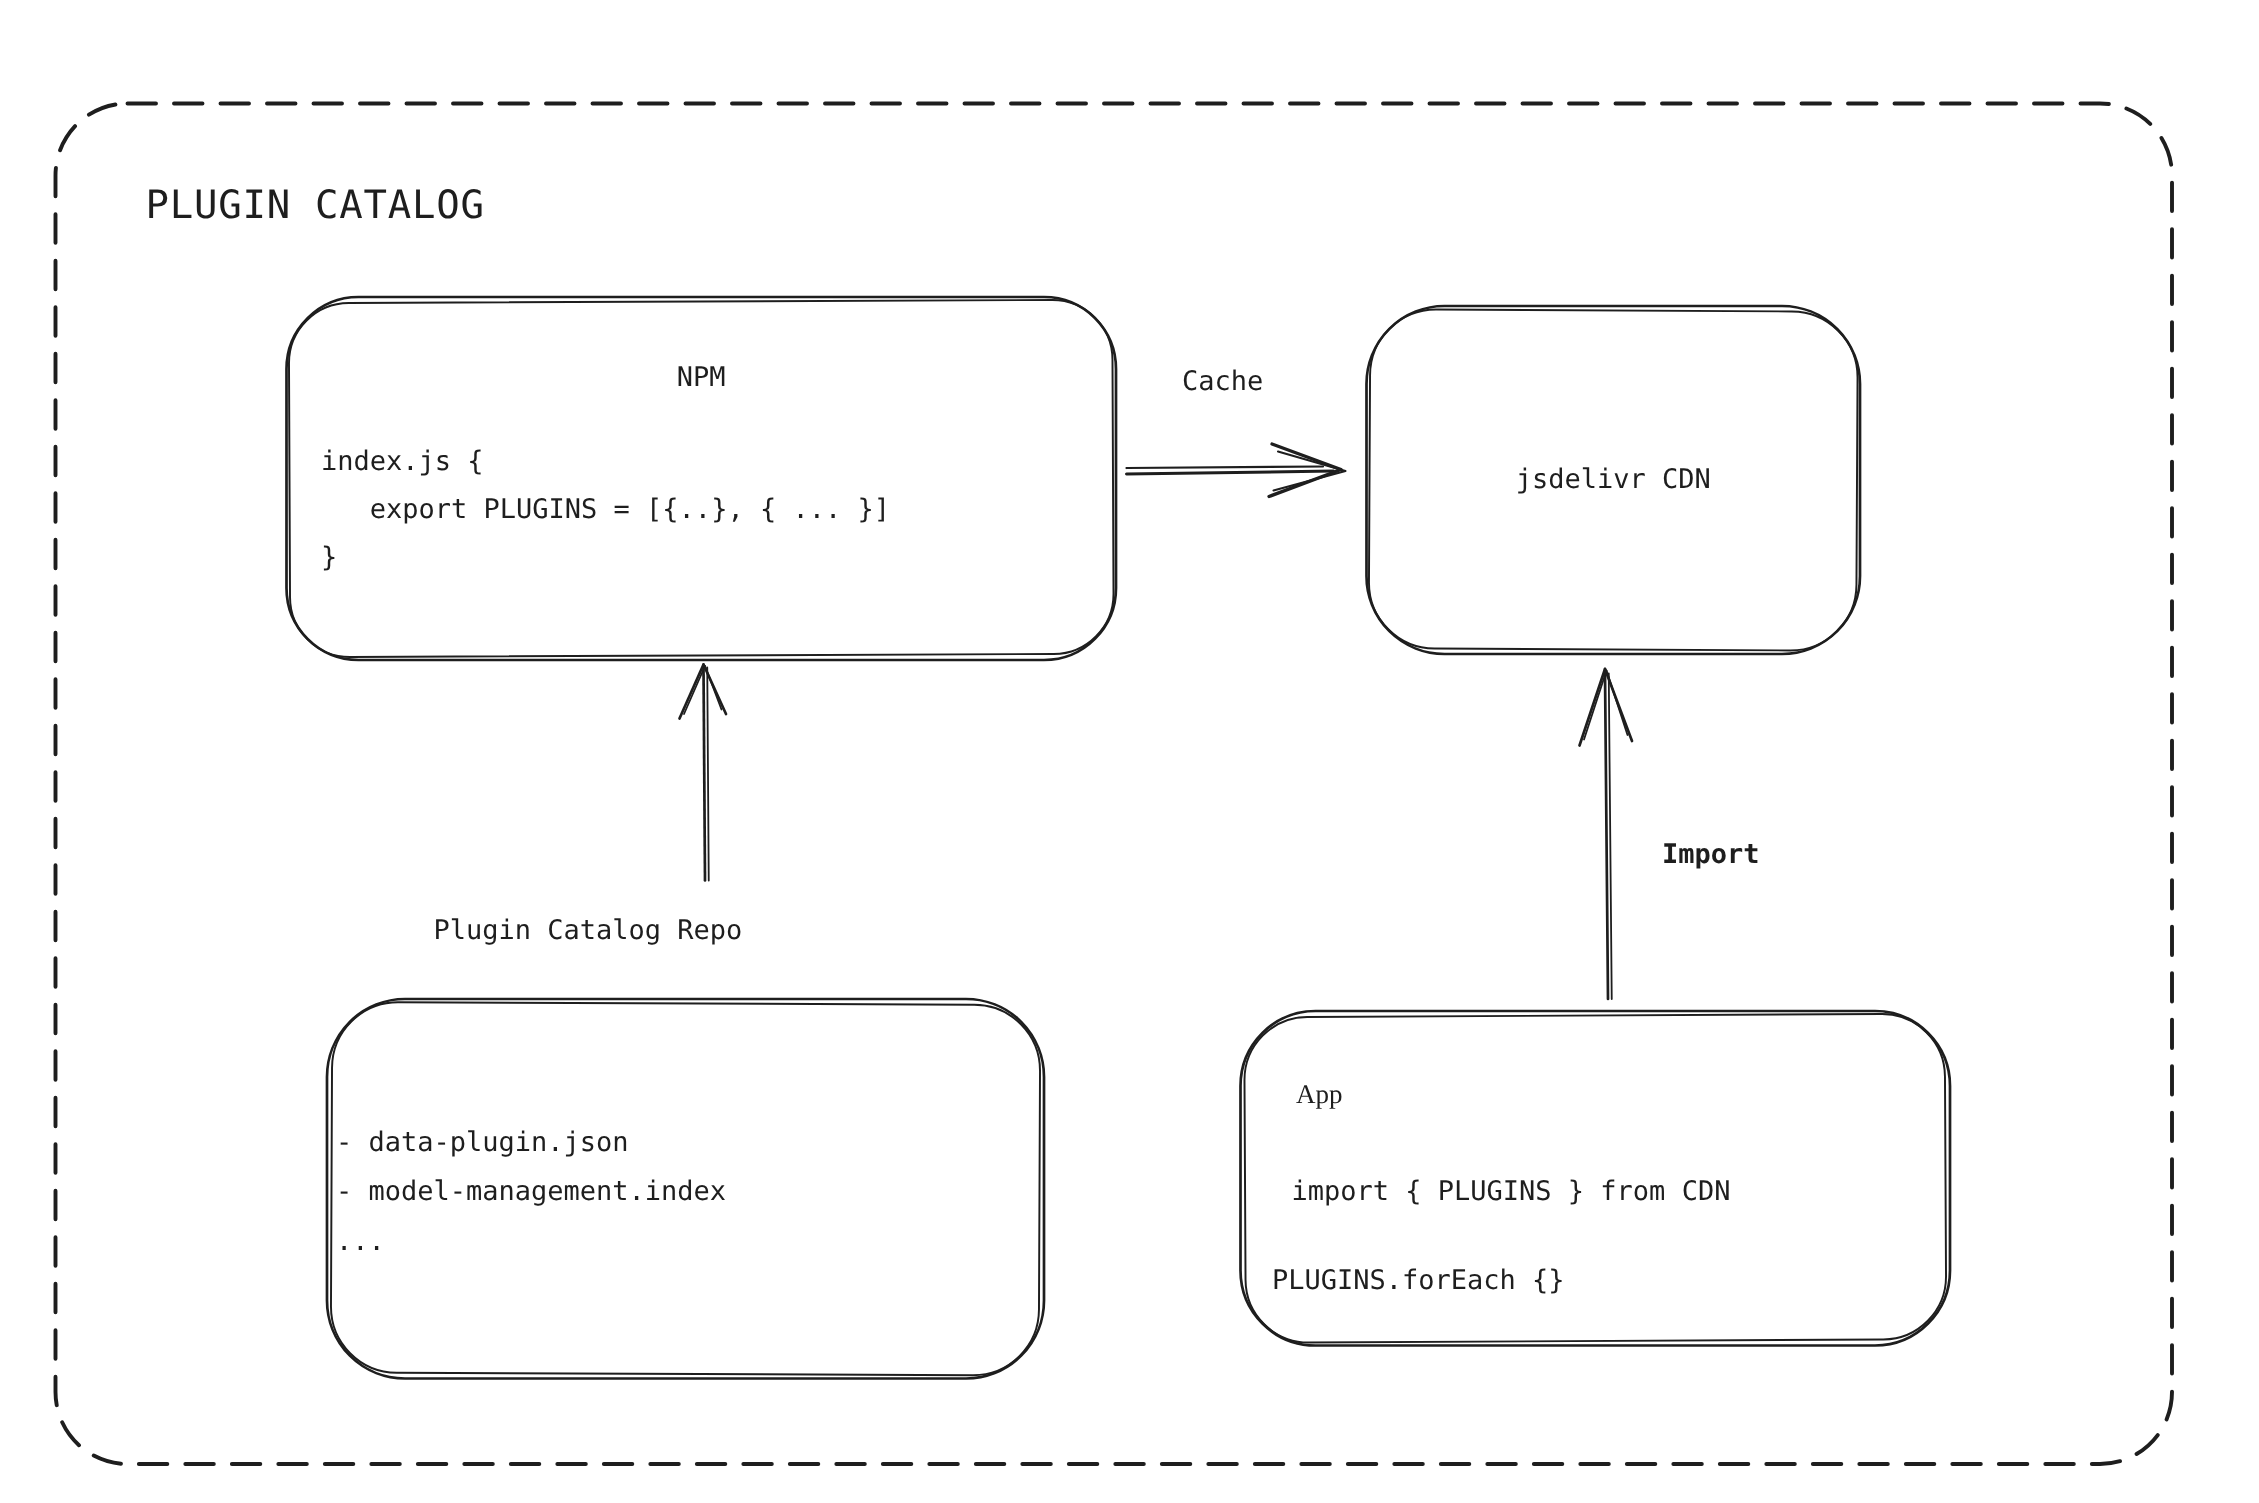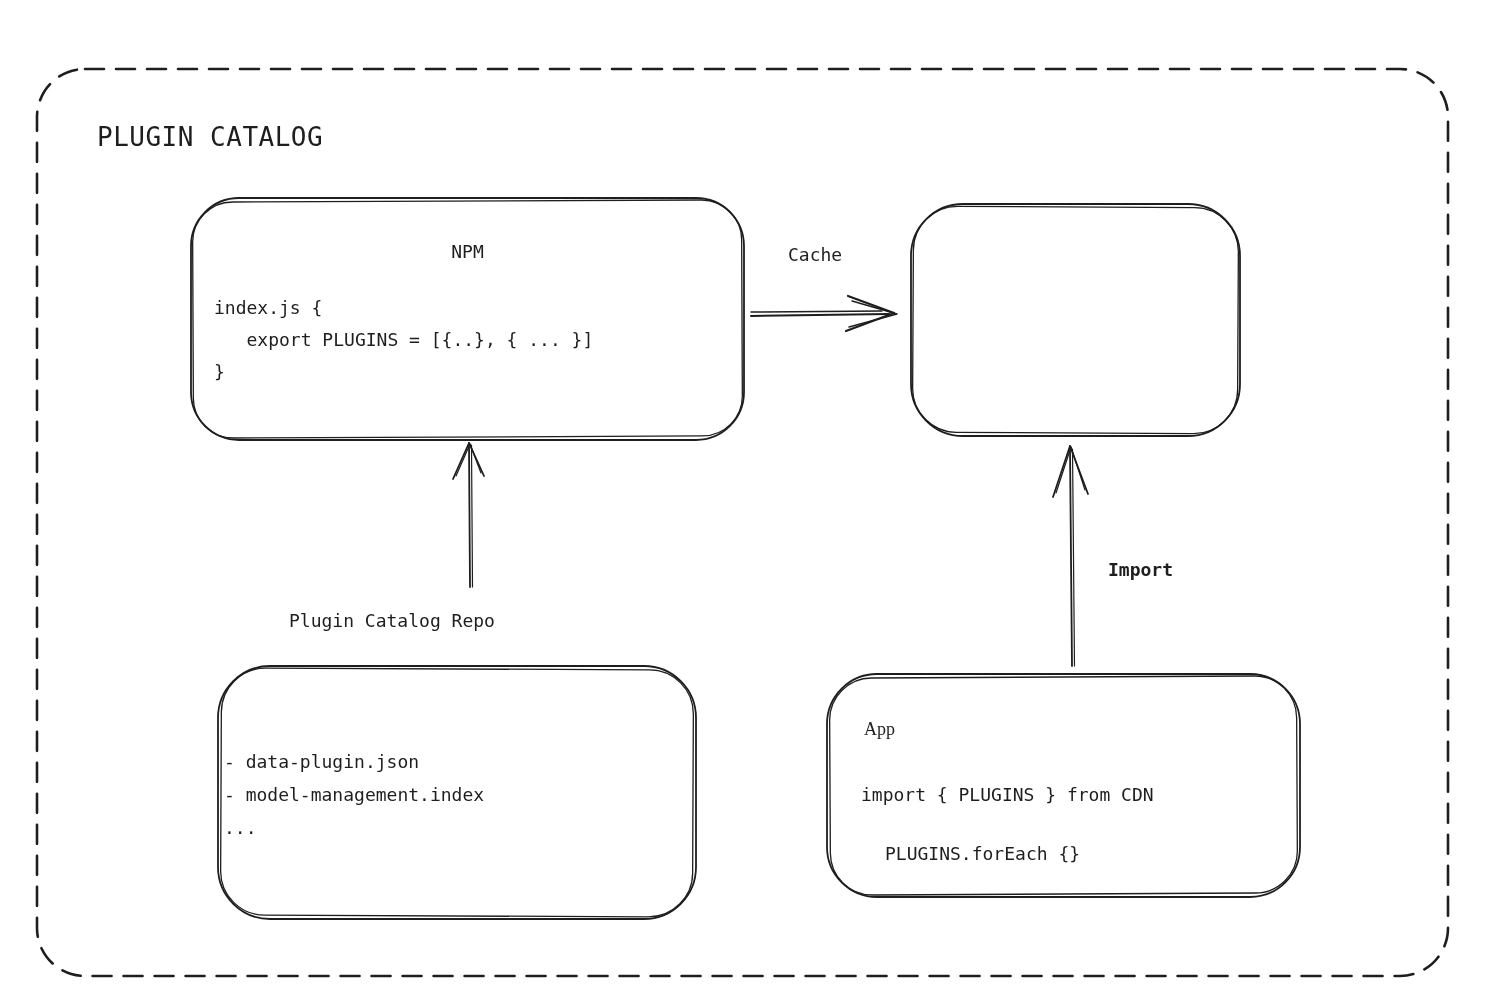--- a/index.html
+++ b/index.html
@@ -18,21 +18,21 @@
   .diagram-title{left:97px;top:83px;font-size:26px;letter-spacing:0.5px;}
   .npm-title{left:191px;top:197px;width:553px;text-align:center;}
   .npm-code{left:214px;top:252px;line-height:32px;}
   .cache-label{left:788px;top:200px;}
   .jsdelivr-label{left:911px;top:265px;width:329px;text-align:center;}
   .webpack-label{left:358px;top:446px;width:220px;text-align:center;background:#ffffff;line-height:31px;}
   .repo-label{left:289px;top:566px;}
   .repo-code{left:224px;top:705px;line-height:33px;}
   .app-title{left:864px;top:675px;font-family:Liberation Serif, serif;}
   .app-line1{left:861px;top:740px;}
-  .app-line2{left:885px;top:799px;}
+  .app-line2{left:848px;top:799px;}
   .import-label{left:1108px;top:515px;font-weight:bold;}
 </style>
 </head>
 <body>
 
 <div class="canvas">
 
   <svg class="shape-layer" viewBox="0 0 1506 1002" xmlns="http://www.w3.org/2000/svg" fill="none" stroke="#1e1e1e" stroke-linecap="round" stroke-linejoin="round">
 
     <rect x="37" y="29" width="1411" height="907" rx="48" stroke-width="2.6" stroke-dasharray="19 12"></rect>
@@ -85,20 +85,21 @@
 
   <div class="txt diagram-title">PLUGIN CATALOG</div>
 
   <div class="txt npm-title">NPM</div>
   <pre class="txt npm-code">index.js {
    export PLUGINS = [{..}, { ... }]
 }</pre>
 
   <div class="txt cache-label">Cache</div>
 
+  <div class="txt jsdelivr-label">jsdelivr CDN</div>
 
 
   <div class="txt repo-label">Plugin Catalog Repo</div>
   <pre class="txt repo-code">- data-plugin.json
 - model-management.index
 ...</pre>
 
   <div class="txt app-title">App</div>
   <div class="txt app-line1">import { PLUGINS } from CDN</div>
   <div class="txt app-line2">PLUGINS.forEach {}</div>

